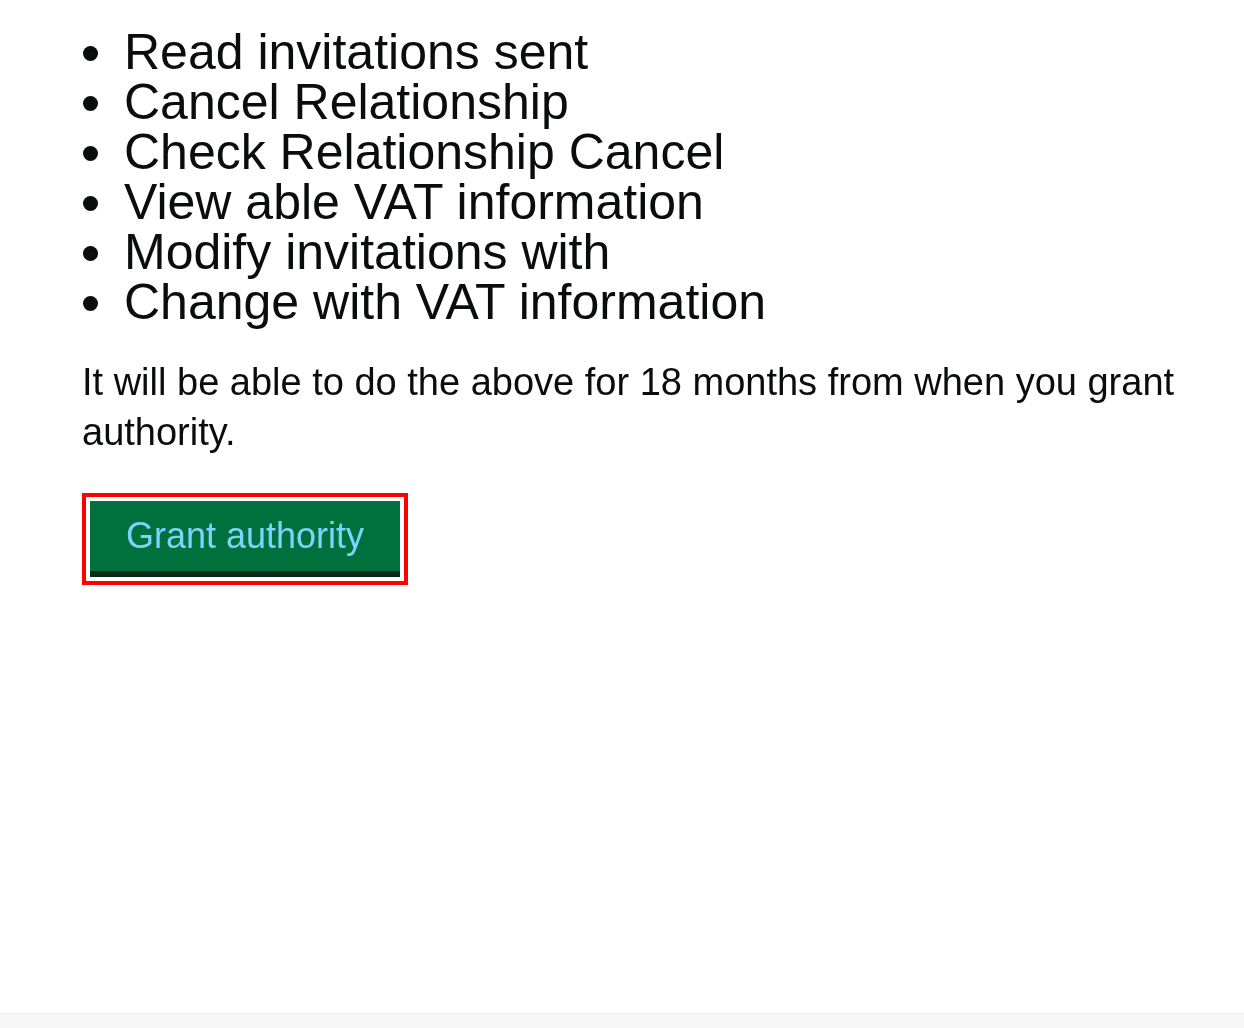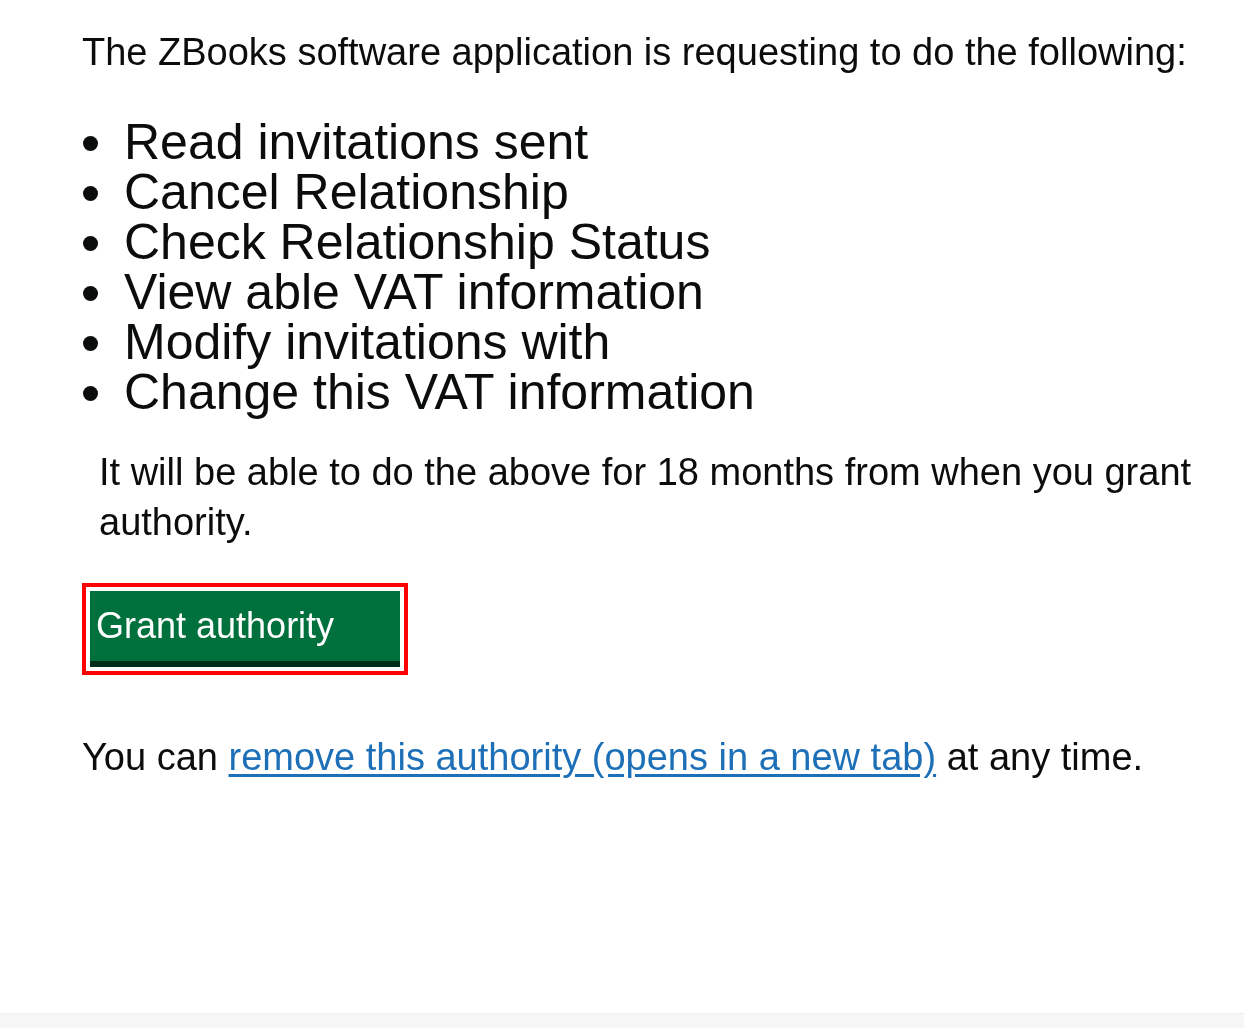--- a/index.html
+++ b/index.html
@@ -38,44 +38,43 @@
     font-size: 50px;
     line-height: 50px;
     list-style-type: disc;
   }
   ul.permissions li {
     padding-left: 4px;
   }
   .duration {
     margin-bottom: 36px;
     max-width: 1120px;
-    margin-left: 17px;
   }
   .button-row {
     margin: 0;
     line-height: 0;
   }
   .annotation-box {
     display: inline-block;
     border: 4px solid #ff0000;
     padding: 4px;
     background: #ffffff;
   }
   .grant-button {
     display: block;
     width: 310px;
     height: 76px;
     background: #00703c;
     border: 0;
     border-bottom: 6px solid #002d18;
-    color: #ffffff;
+    color: #7dd3fc;
     font-size: 36px;
     line-height: 36px;
     font-family: "Liberation Sans", sans-serif;
-    text-align: left;
+    text-align: center;
     cursor: pointer;
   }
   .removal-note {
     margin-top: 57px;
   }
   .removal-note a {
     color: #1d70b8;
     text-decoration: underline;
     text-underline-offset: 4px;
     cursor: pointer;
@@ -89,36 +88,34 @@
     background: #f6f6f6;
     border-top: 1px solid #efefef;
   }
 </style>
 </head>
 <body>
 
 <div class="content">
 
 
-  <p class="intro">The ZBooks software application is requesting to do the following:</p>
 
   <ul class="permissions">
     <li>Read invitations sent</li>
     <li>Cancel Relationship</li>
-    <li>Check Relationship Status</li>
+    <li>Check Relationship Cancel</li>
     <li>View able VAT information</li>
     <li>Modify invitations with</li>
-    <li>Change this VAT information</li>
+    <li>Change with VAT information</li>
   </ul>
 
   <p class="duration">It will be able to do the above for 18 months from when you grant authority.</p>
 
   <div class="button-row">
     <span class="annotation-box">
       <button class="grant-button">Grant authority</button>
     </span>
   </div>
 
-  <p class="removal-note"><span>You can </span><a href="#">remove this authority (opens in a new tab)</a><span> at any time.</span></p>
 
 </div>
 
 <div class="bottom-bar"></div>
 
 </body></html>

